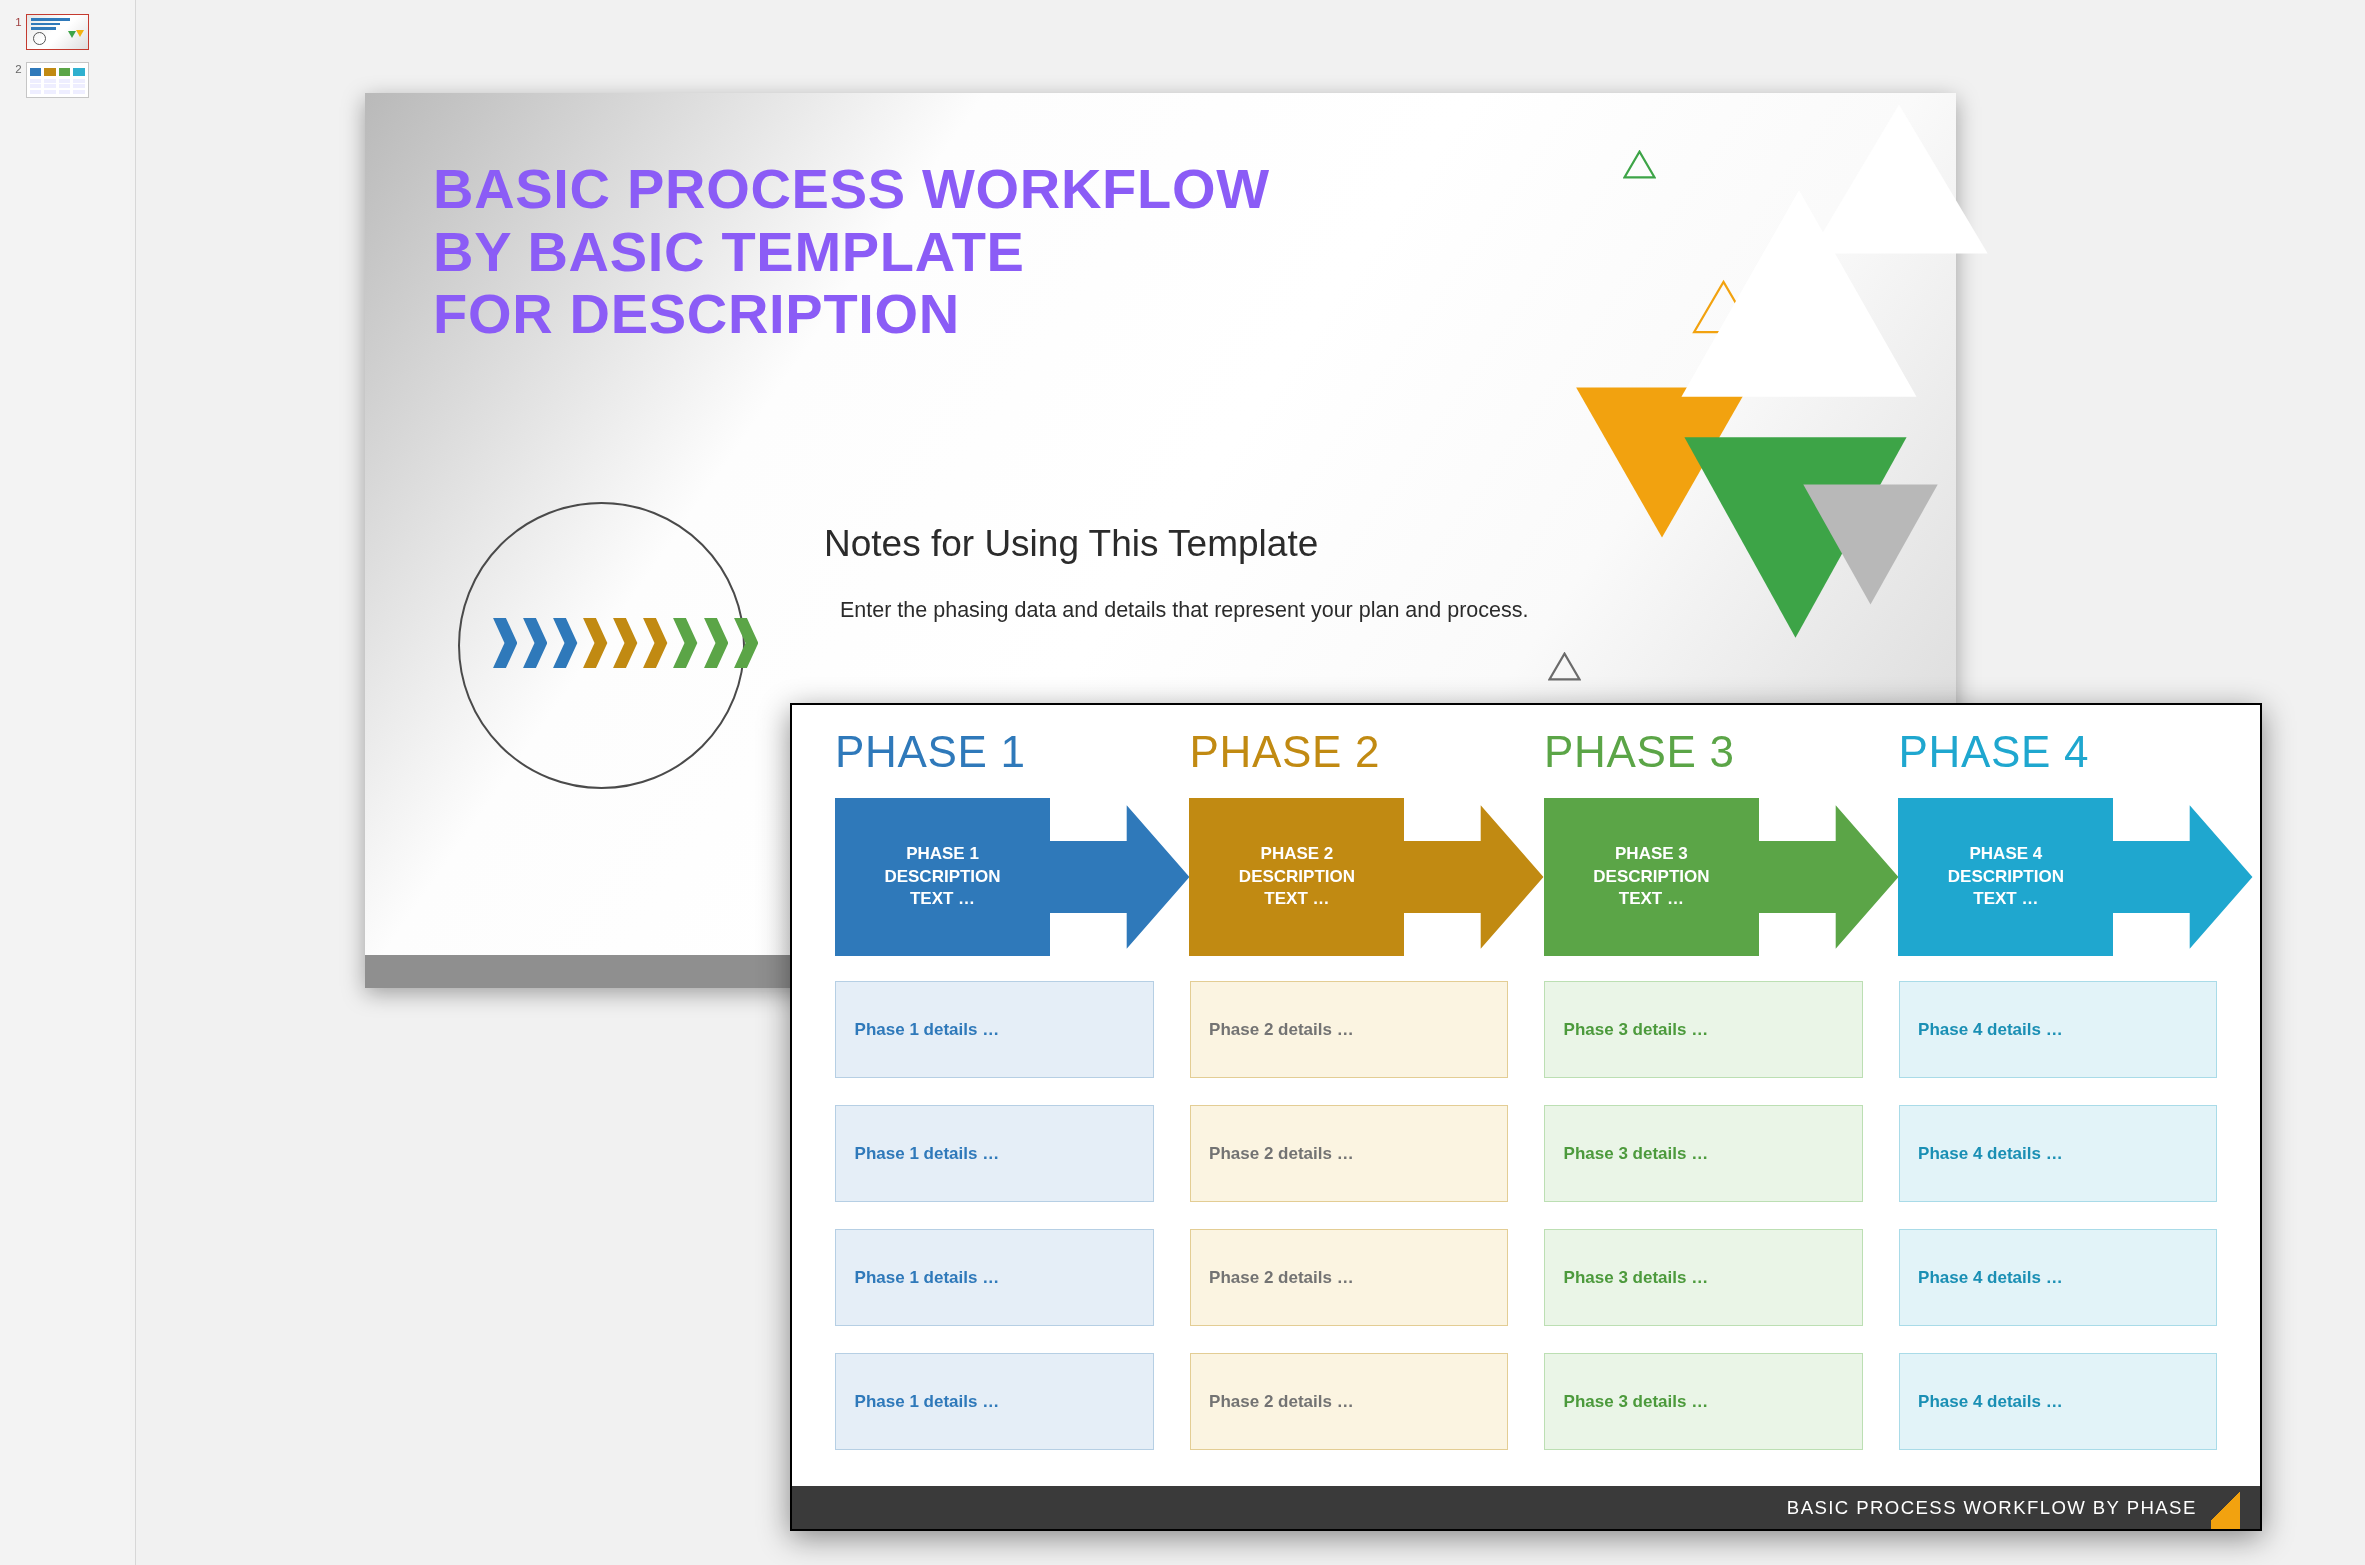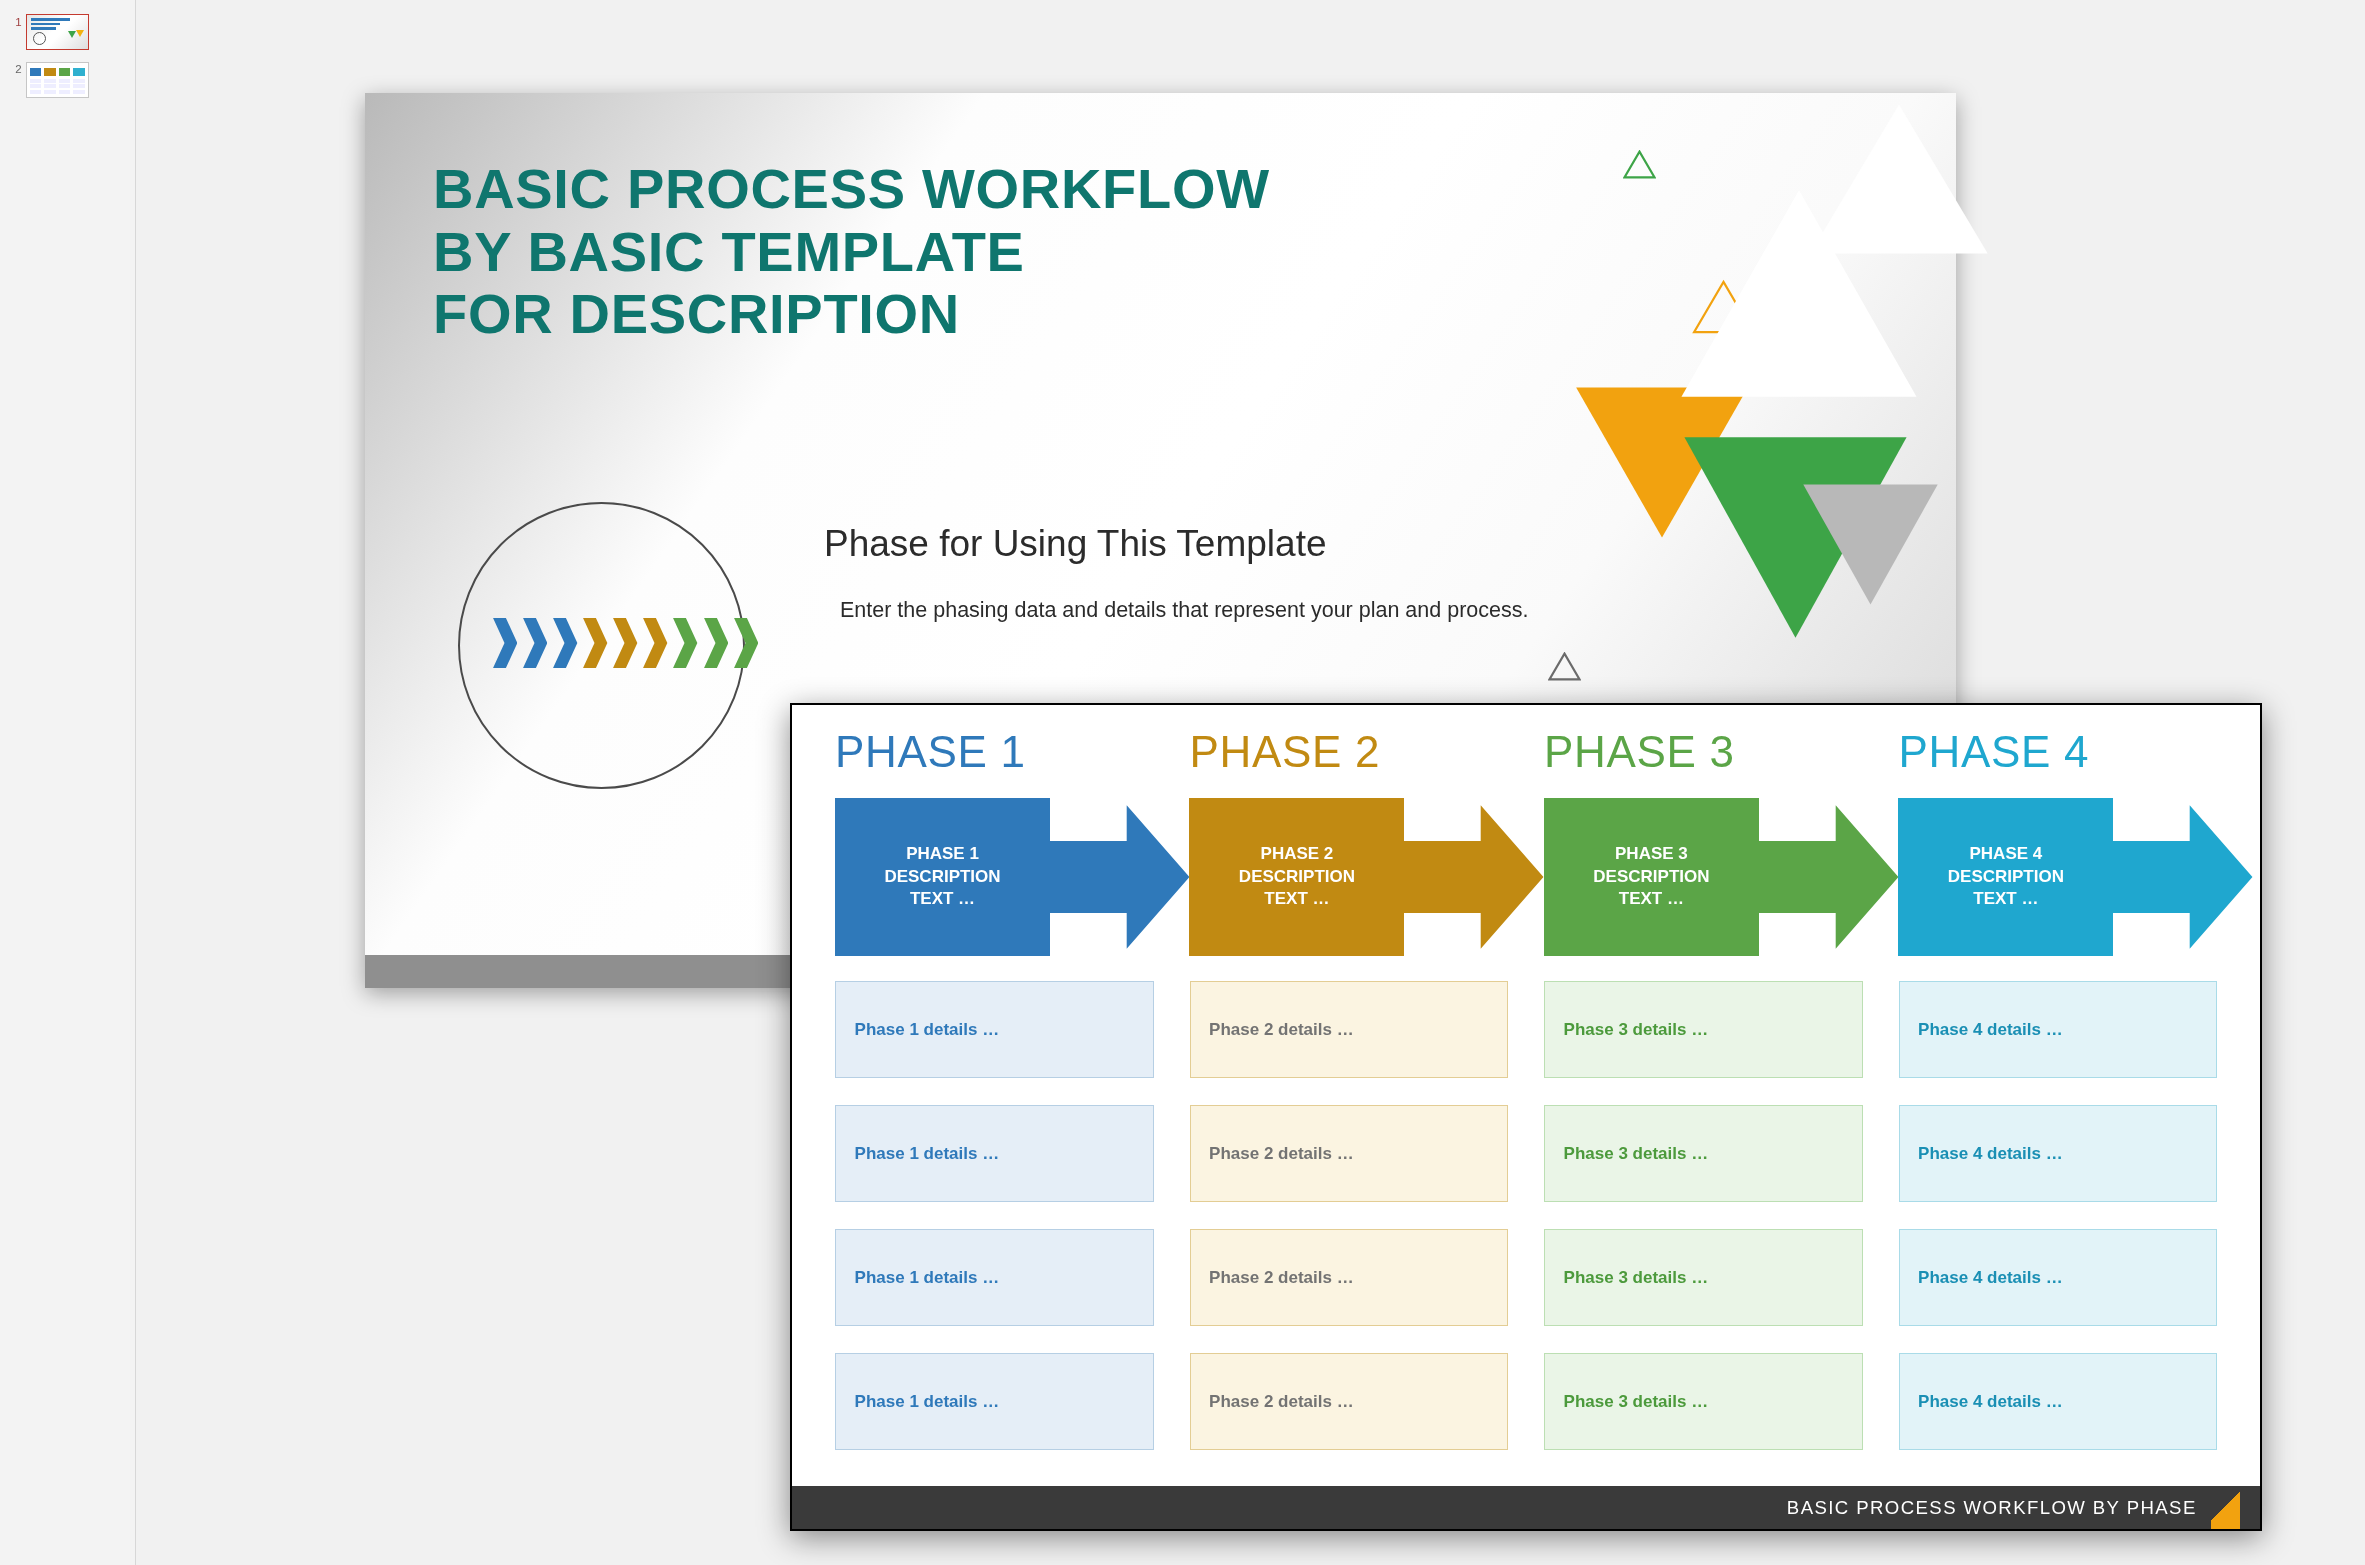--- a/index.html
+++ b/index.html
@@ -88,21 +88,21 @@
     position:absolute; inset:0;
     background: linear-gradient(125deg,#b9b9b9 0%,#fdfdfd 28%,#ffffff 50%,#fafafa 70%,#d3d3d3 100%);
   }
   .slide1-title {
     position: absolute;
     left: 68px; top: 65px;
     font-size: 56px;
     font-weight: 800;
     letter-spacing: 0.7px;
     line-height: 1.12;
-    color: #0f766e;
+    color: #8b5cf6;
   }
   .notes-head {
     position:absolute;
     left: 459px; top: 430px;
     font-size: 37px;
     font-weight: 400;
     color: #2b2b2b;
   }
   .notes-body {
     position:absolute;
@@ -376,21 +376,21 @@
               <polygon fill="#5ba547" points="0,0 18,0 34,35 18,70 0,70 16,35"></polygon>
             </svg>
           </div>
         <div class="cv">
             <svg viewBox="0 0 34 70">
               <polygon fill="#5ba547" points="0,0 18,0 34,35 18,70 0,70 16,35"></polygon>
             </svg>
           </div>
       </div>
 
-      <div class="notes-head">Phase for Using This Template</div>
+      <div class="notes-head">Notes for Using This Template</div>
       <div class="notes-body">
         <p>Enter the phasing data and details that represent your plan and process.</p>
       </div>
 
       <div class="bottom-bar"></div>
     </div>
 
     <div class="slide2-wrap">
       <div class="phase-titles">
         <div class="phase-title pt1">PHASE 1</div>

